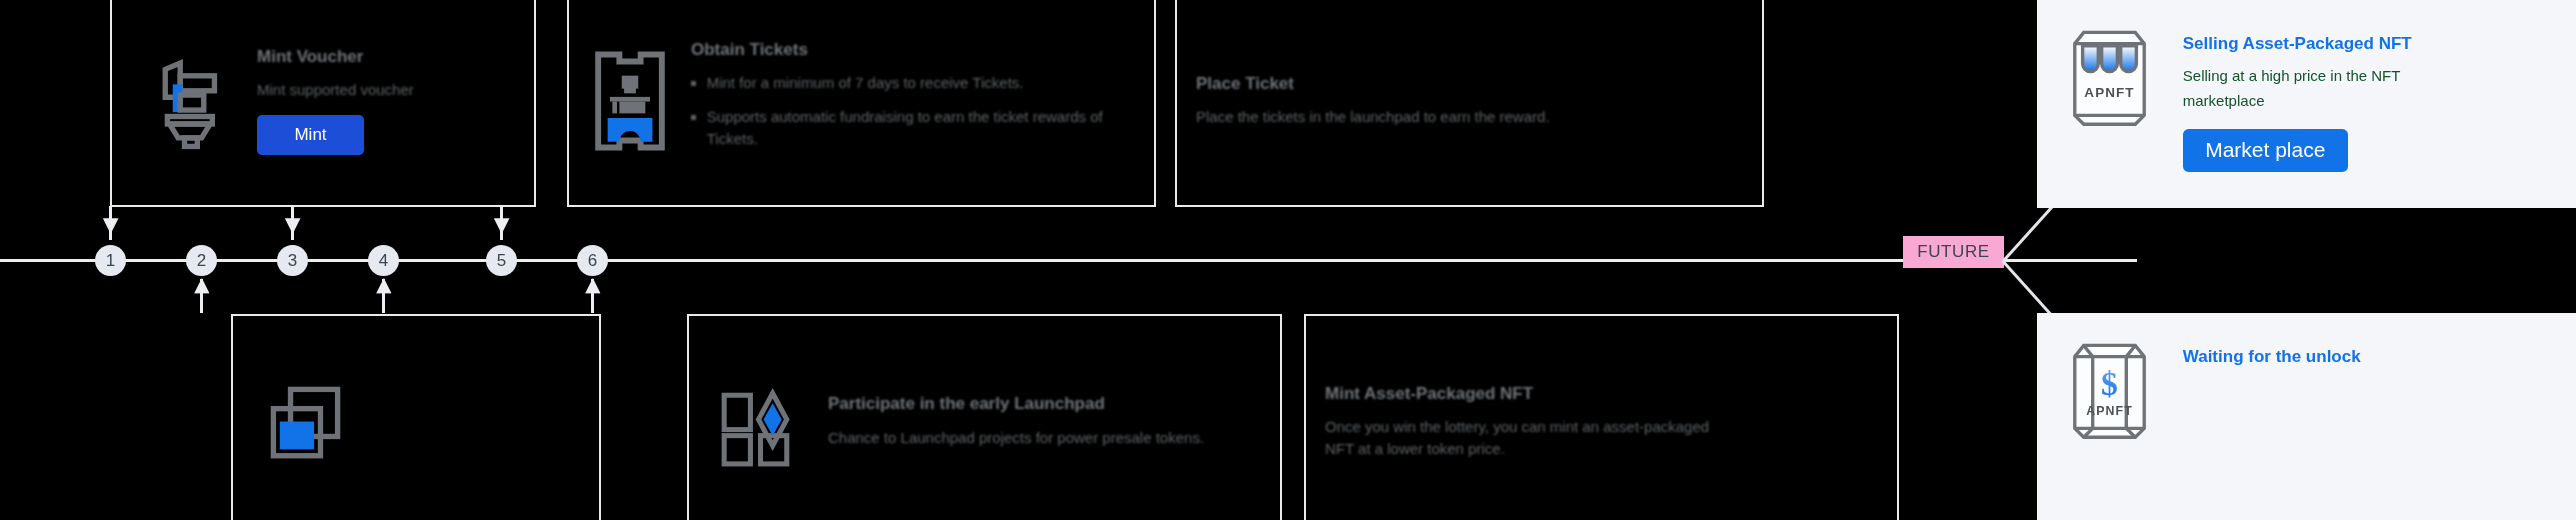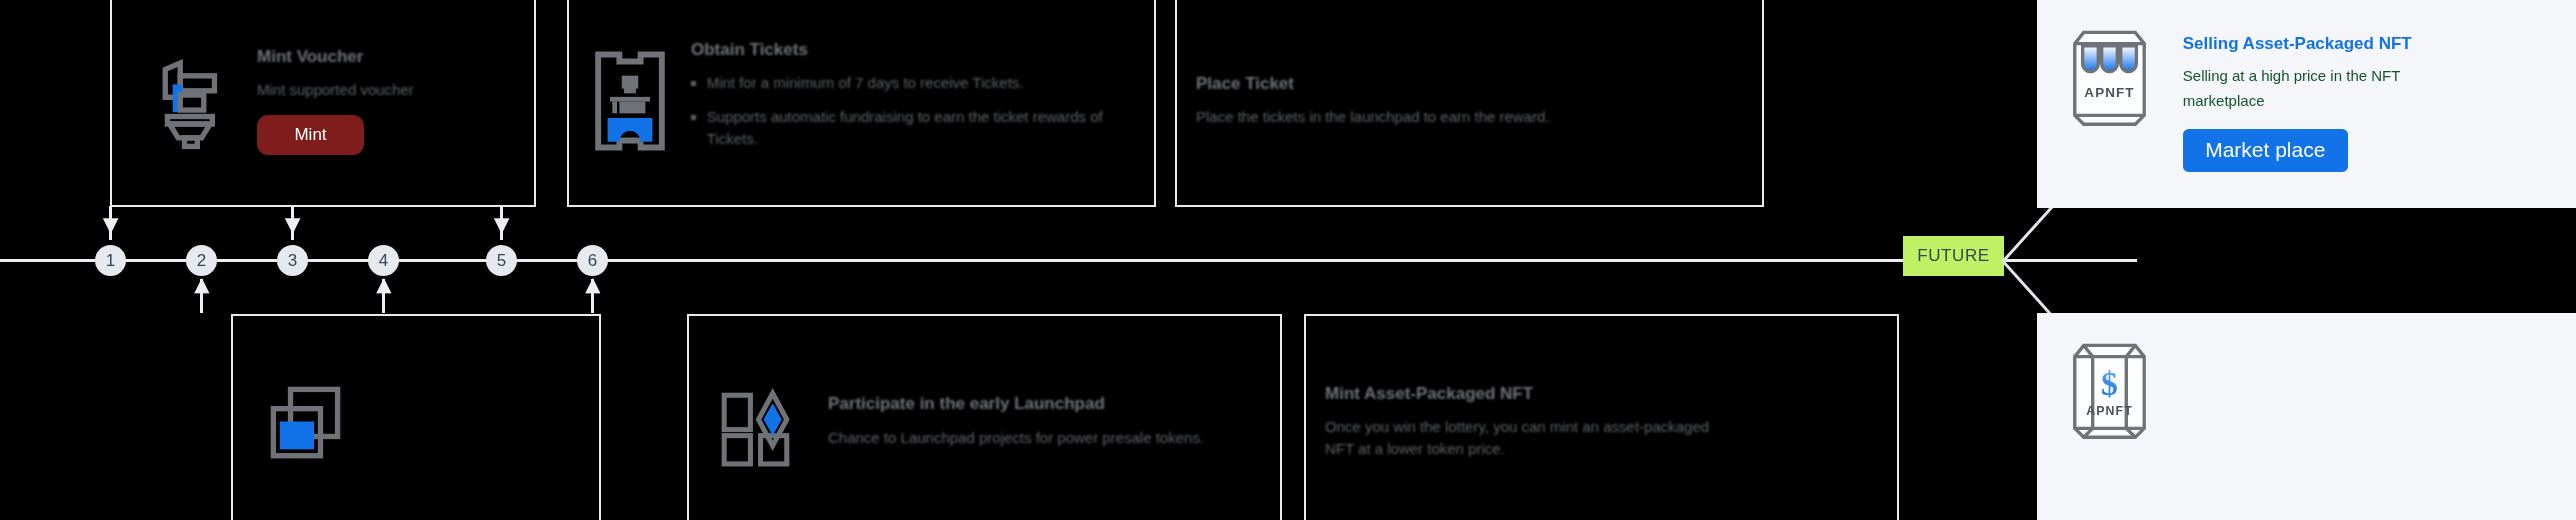--- a/index.html
+++ b/index.html
@@ -19,22 +19,22 @@
   .node {
     position: absolute; top: 245px; width: 31px; height: 31px;
     border-radius: 50%;
     background: #e6eaf0;
     display: flex; align-items: center; justify-content: center;
     color: #3b4452; font-size: 17px; font-weight: 400;
     line-height: 1;
   }
   .future-chip {
     position: absolute; top: 236px; left: 1903px;
-    width: 101px; height: 40px;
-    background: #bef264;
+    width: 101px; height: 32px;
+    background: #f9a8d4;
     display: flex; align-items: center; justify-content: center;
     color: #3b4452; font-size: 17px; letter-spacing: 0.6px;
   }
   .branch {
     position: absolute; background: #e2e5ea; height: 3.4px;
     transform-origin: left center;
   }
   .branch-up   { left: 2003px; top: 260px; width: 90px; transform: rotate(-48deg); }
   .branch-down { left: 2003px; top: 260px; width: 90px; transform: rotate(48deg); }
 
@@ -80,22 +80,22 @@
     color: #5d6165; font-size: 15px; line-height: 1.5;
     filter: blur(1.2px);
     position: relative; padding-left: 15.7px; margin-bottom: 11.2px;
   }
   .card-bullets li::before {
     content: ""; position: absolute; left: 0; top: 9px;
     width: 5px; height: 5px; background: #5d6165;
   }
   .cta {
     margin-top: 14.6px;
-    background: #7f1d1d; color: #ffffff;
-    border: none; border-radius: 11px;
+    background: #1d4ed8; color: #ffffff;
+    border: none; border-radius: 5px;
     font-family: "Liberation Sans", sans-serif;
     font-size: 17px; padding: 10px 0; width: 107px;
     cursor: pointer;
   }
 
   .icon-slot { flex: 0 0 auto; display: flex; align-items: center; justify-content: center; }
 
   
   .panel {
     position: absolute; left: 2037px; width: 539px;
@@ -275,17 +275,18 @@
           <linearGradient id="lg2" x1="0" y1="0" x2="0" y2="1">
             <stop offset="0%" stop-color="#6aa5f2"></stop>
             <stop offset="100%" stop-color="#1272e8"></stop>
           </linearGradient>
         </defs>
         <text x="45" y="56" font-family="Liberation Serif, serif" font-size="30" font-weight="700" fill="url(#lg2)" stroke="none" text-anchor="middle">$</text>
         <text x="45" y="74" font-family="Liberation Sans, sans-serif" font-size="11" font-weight="700" fill="#4d5156" stroke="none" text-anchor="middle" letter-spacing="1">APNFT</text>
       </svg>
     </div>
     <div class="panel-body">
+      <div class="panel-title">Waiting for the unlock</div>
     </div>
   </div>
 
 </div>
 
 
 </body></html>

